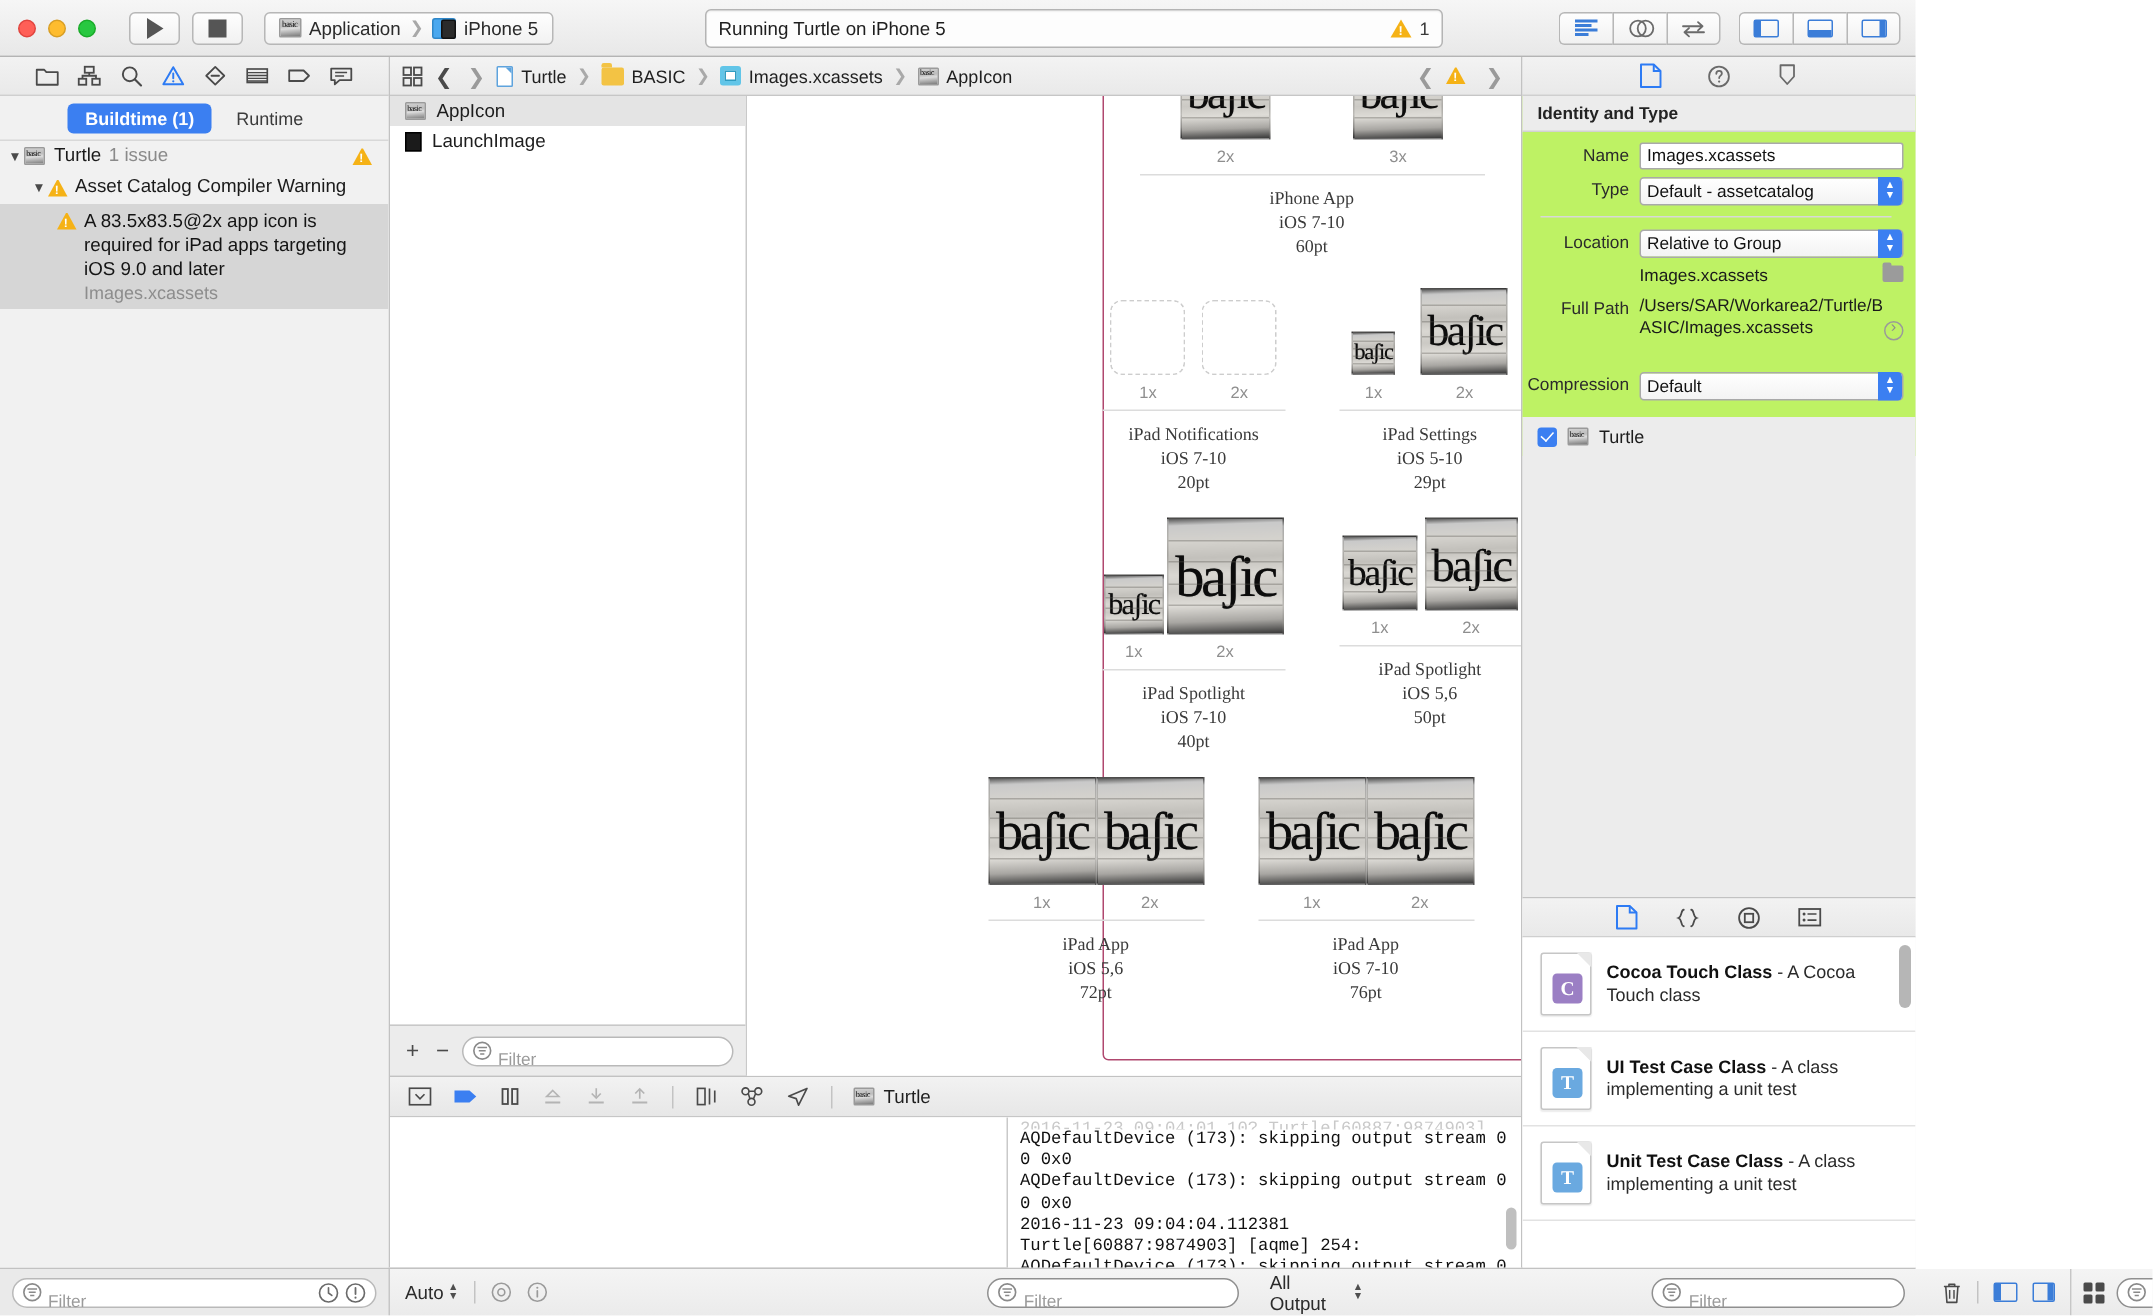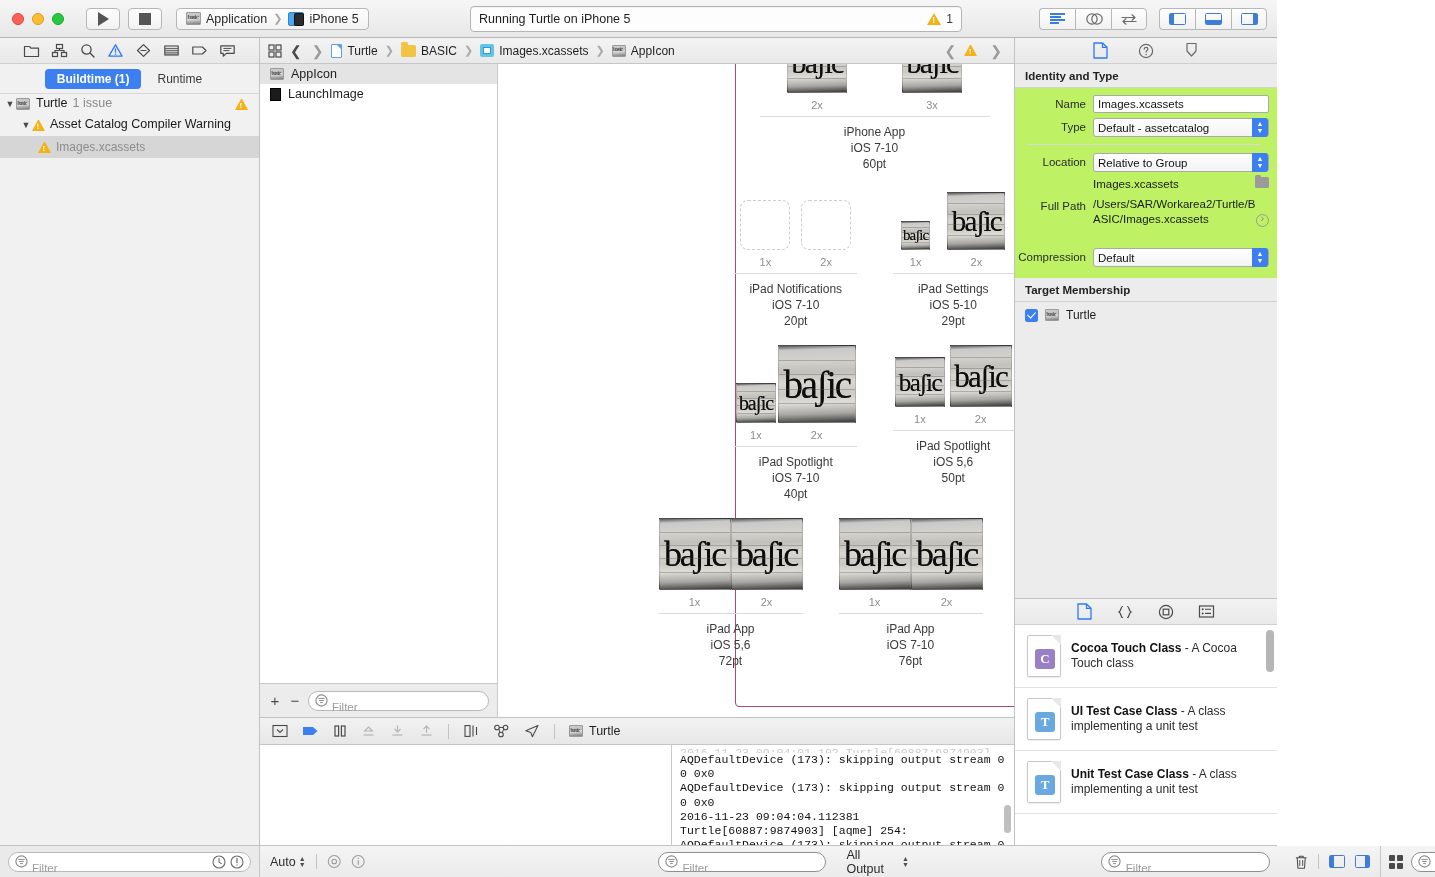--- a/index.html
+++ b/index.html
@@ -211,21 +211,21 @@
     position: absolute; inset: 0; display: flex; align-items: center; justify-content: center;
     font-family: "Liberation Serif", serif; color: #0c0c0c; letter-spacing: -0.06em;
     line-height: 1; text-shadow: 0 0 .5px rgba(0,0,0,.6);
   }
   .icon-img .streak {
     position: absolute; left: -8%; right: -8%; height: 1px; background: rgba(90,85,80,.35);
   }
   .icon-empty { border: 1px dashed #cdcdcd; border-radius: 8px; background: #fff; }
   .scale-lbl { font-size: 11px; color: #8e8e8e; margin-top: 6px; }
   .grp-divider { border-top: 1px solid #dcdcdc; margin-top: 5px; }
-  .grp-caption { text-align: center; font-size: 12px; color: #3a3a3a; line-height: 16px; padding-top: 7px; }
+  .grp-caption { text-align: center; font-size: 12px; color: #3a3a3a; line-height: 16px; padding-top: 7px; font-family: Liberation Serif, serif; }
 
   .slicing-bar {
     height: 36px; flex: 0 0 36px; background: #ececec; border-top: 1px solid #c8c8c8;
     display: flex; align-items: center; justify-content: flex-end; padding: 0 14px;
     font-size: 12.5px; color: #2b2b2b;
   }
 
   
   .debug-bar {
     height: 28px; flex: 0 0 28px; background: linear-gradient(#f2f2f2,#e7e7e7);
@@ -450,20 +450,21 @@
           <span style="margin-left:auto" class="w-ic"></span>
         </div>
         <div class="tree-row lvl1">
           <span class="disc">▼</span>
           <span class="w-ic"></span>
           <span class="tree-title">Asset Catalog Compiler Warning</span>
         </div>
         <div class="tree-row lvl2">
           <span class="w-ic"></span>
           <span style="flex:1">
+            <span class="issue-text">A 83.5x83.5@2x app icon is required for iPad apps targeting iOS 9.0 and later</span>
             <div class="issue-file">Images.xcassets</div>
           </span>
         </div>
       </div>
     </div>
 
     <div class="center">
 
       <div class="jumpbar">
         <svg width="14" height="14" viewBox="0 0 14 14">
@@ -854,21 +855,20 @@
         <div class="insp-rows">
           <div class="irow" style="margin-bottom:2px">
             <span class="ilabel">Compression</span>
             <span class="ipopup">
               <span>Default</span>
               <span class="arrows">▲<br>▼</span>
             </span>
           </div>
         </div>
 
-        <div class="insp-section-title">Target Membership</div>
         <div class="tm-row">
           <span class="cbx"></span>
           <span class="ic-appicon"></span>
           <span>Turtle</span>
         </div>
       </div>
 
       <div class="insp-spacer"></div>
 
       <div class="library">

